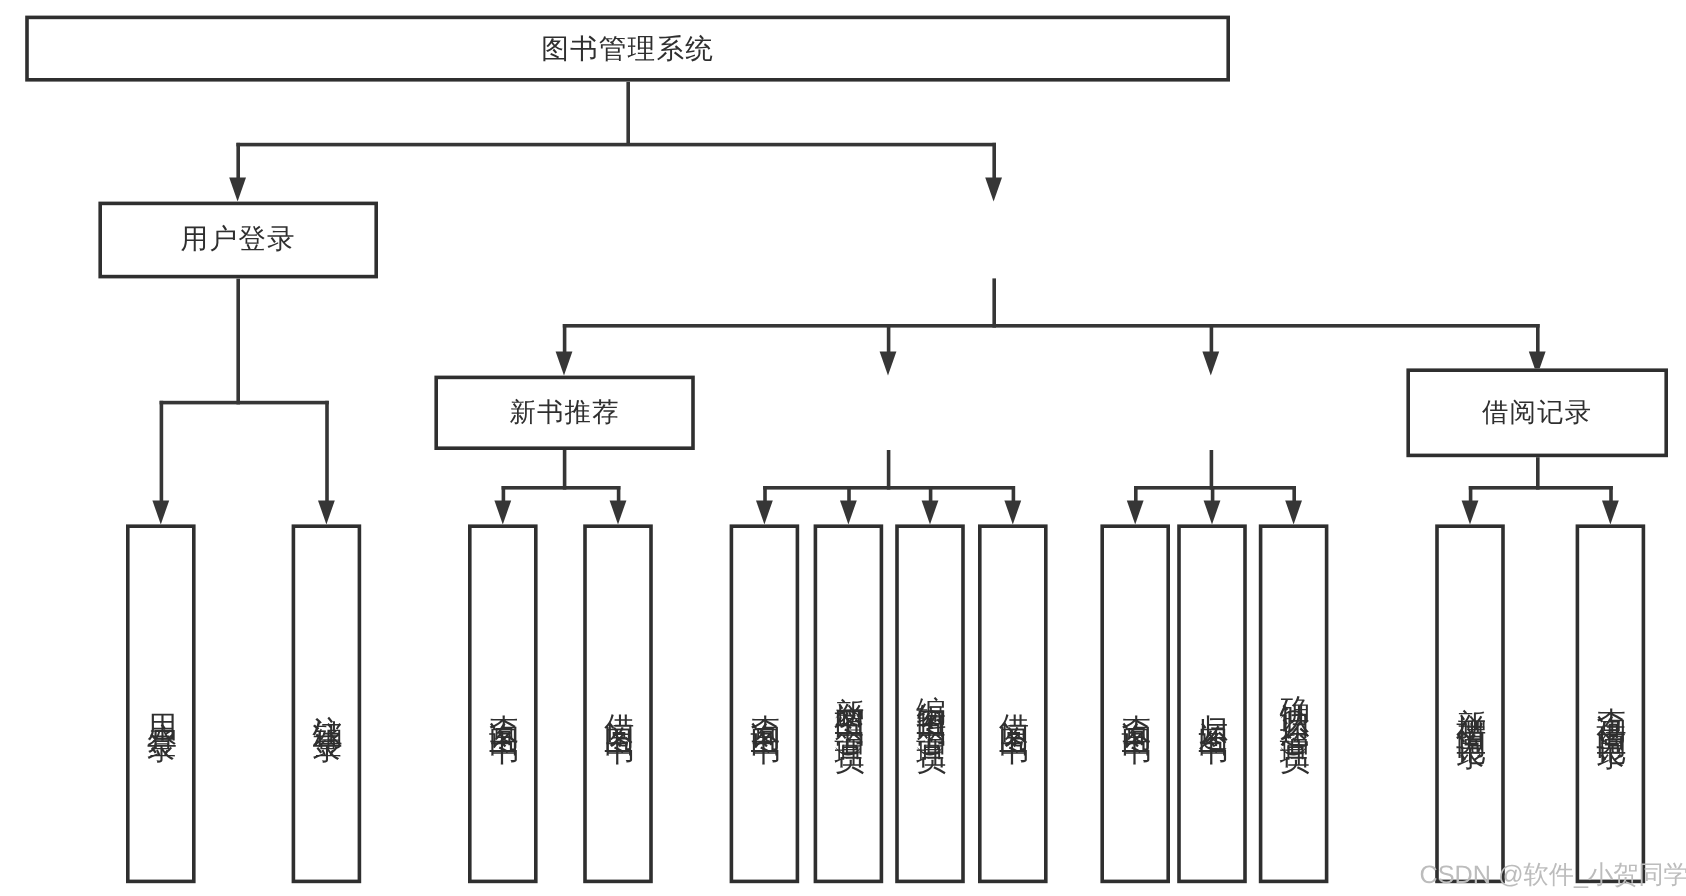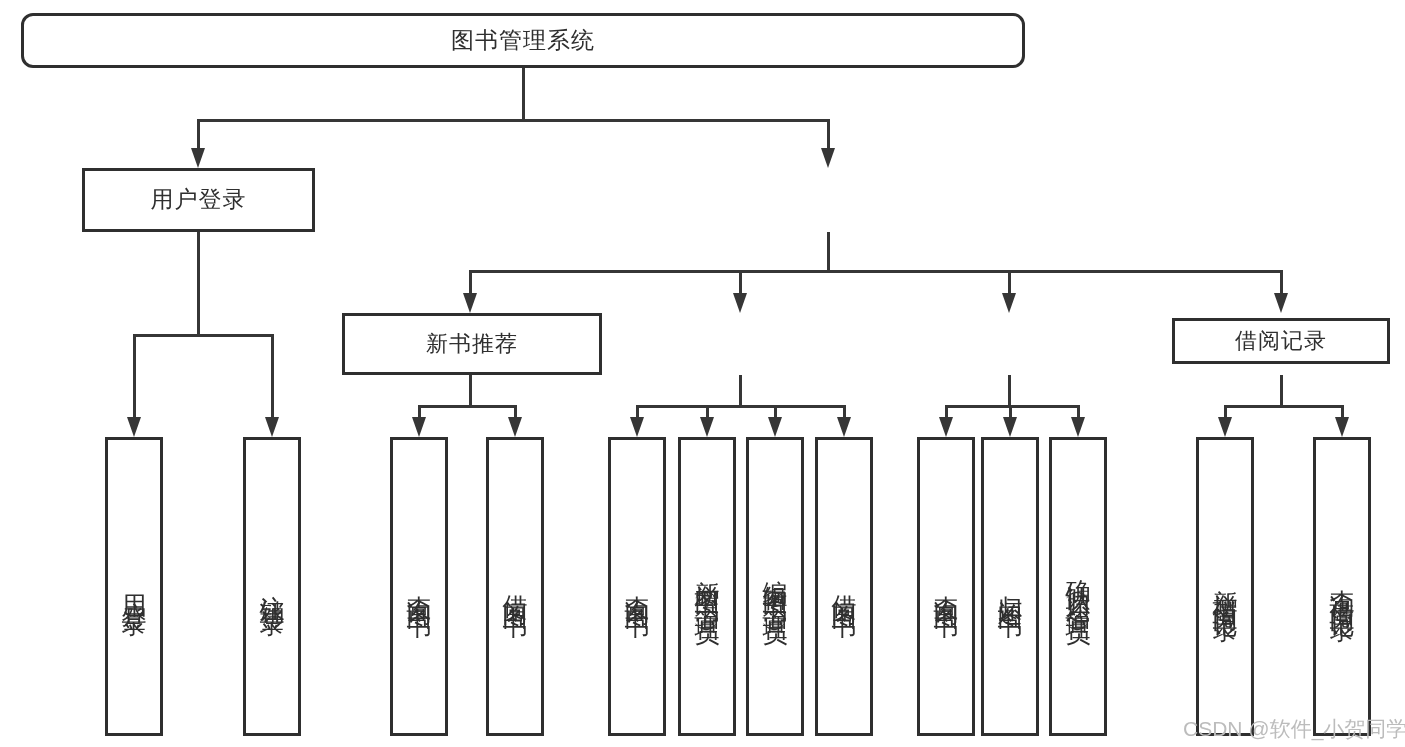--- a/index.html
+++ b/index.html
@@ -108,32 +108,32 @@
   <div class="arrow" style="left:1003px; top:417px;"></div>
   <div class="arrow" style="left:1071px; top:417px;"></div>
 
   <div class="vline" style="left:1280px; top:375px; height:33px;"></div>
   <div class="hline" style="left:1224px; top:405px; width:120px;"></div>
   <div class="vline" style="left:1224px; top:405px; height:18px;"></div>
   <div class="vline" style="left:1341px; top:405px; height:18px;"></div>
   <div class="arrow" style="left:1218px; top:417px;"></div>
   <div class="arrow" style="left:1335px; top:417px;"></div>
 
-  <div class="box root-box" style="left:21px; top:13px; width:1004px; height:55px;border-radius:12px;">
+  <div class="box root-box" style="left:21px; top:13px; width:1004px; height:55px;">
     <span class="label">图书管理系统</span>
   </div>
 
   <div class="box l2-box" style="left:82px; top:168px; width:233px; height:64px;">
     <span class="label">用户登录</span>
   </div>
 
-  <div class="box l3-box" style="left:342px; top:313px; width:260px; height:62px;">
+  <div class="box l3-box" style="left:362px; top:313px; width:217px; height:62px;">
     <span class="label">新书推荐</span>
   </div>
-  <div class="box l3-box" style="left:1172px; top:318px; width:218px; height:46px;">
+  <div class="box l3-box" style="left:1172px; top:307px; width:218px; height:74px;">
     <span class="label">借阅记录</span>
   </div>
 
   <div class="box leaf-box" style="left:105px; top:437px; width:58px; height:299px;">
     <span class="label">用户登录</span>
   </div>
   <div class="box leaf-box" style="left:243px; top:437px; width:58px; height:299px;">
     <span class="label">注销登录</span>
   </div>
 

